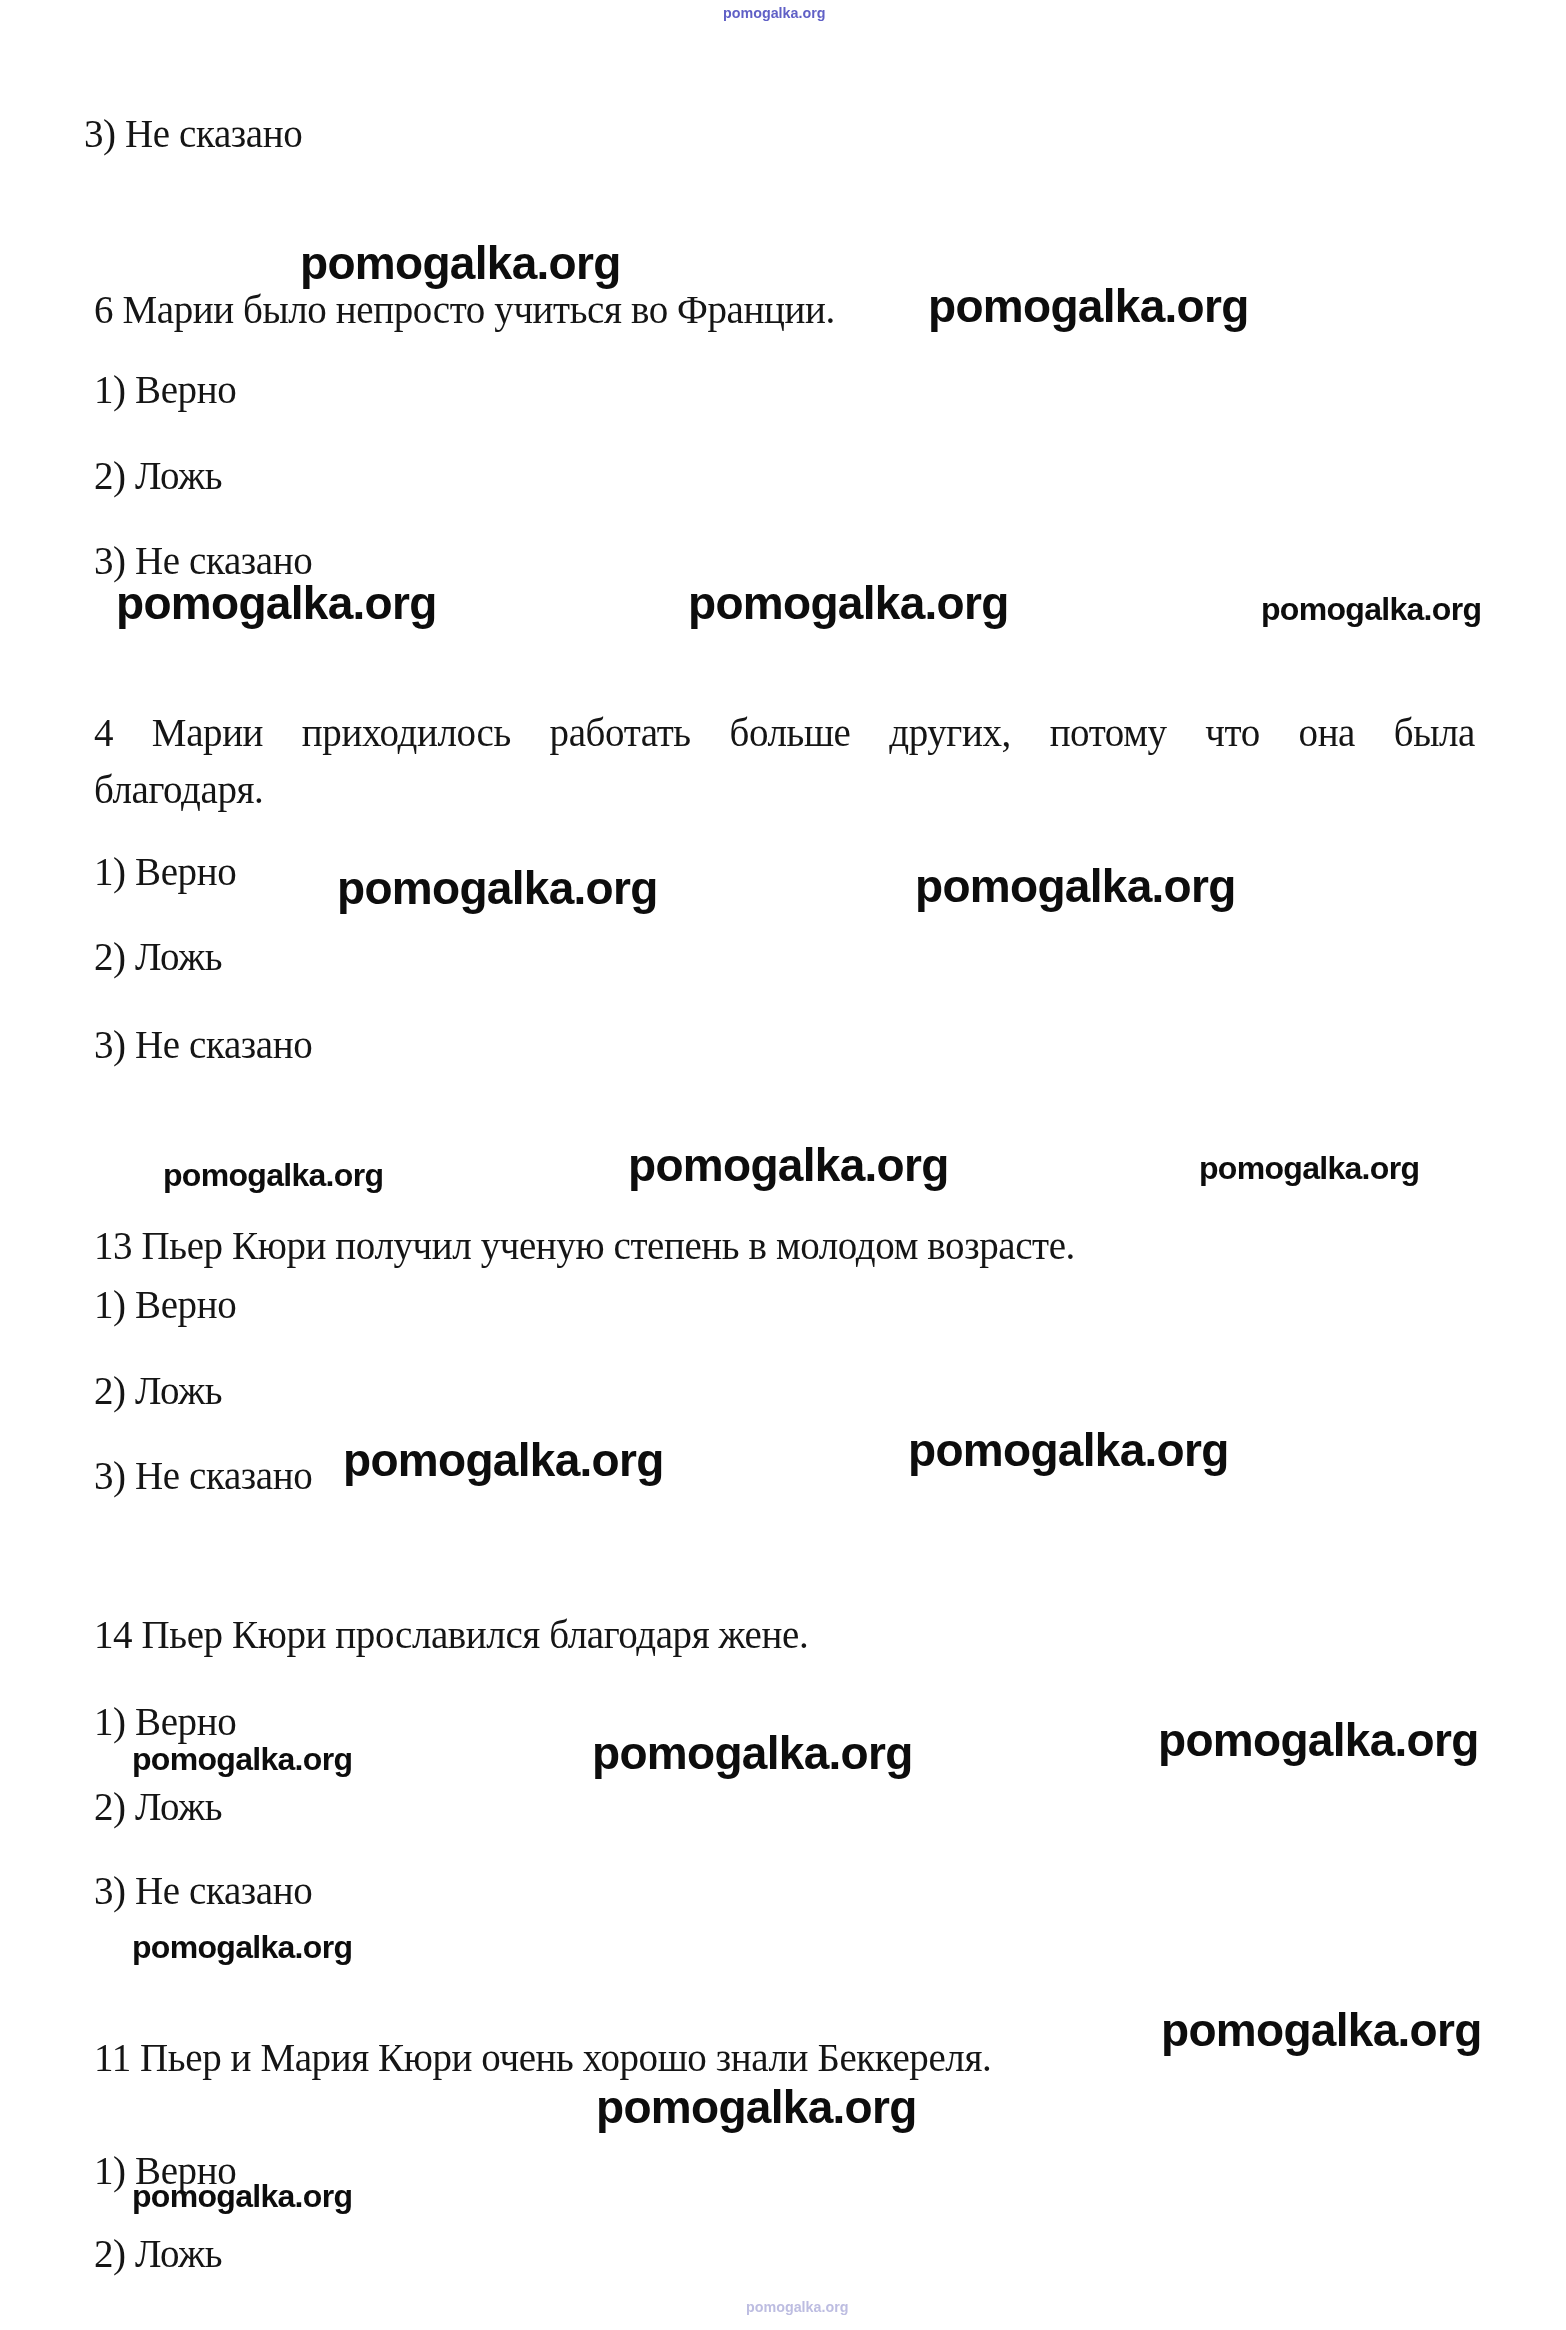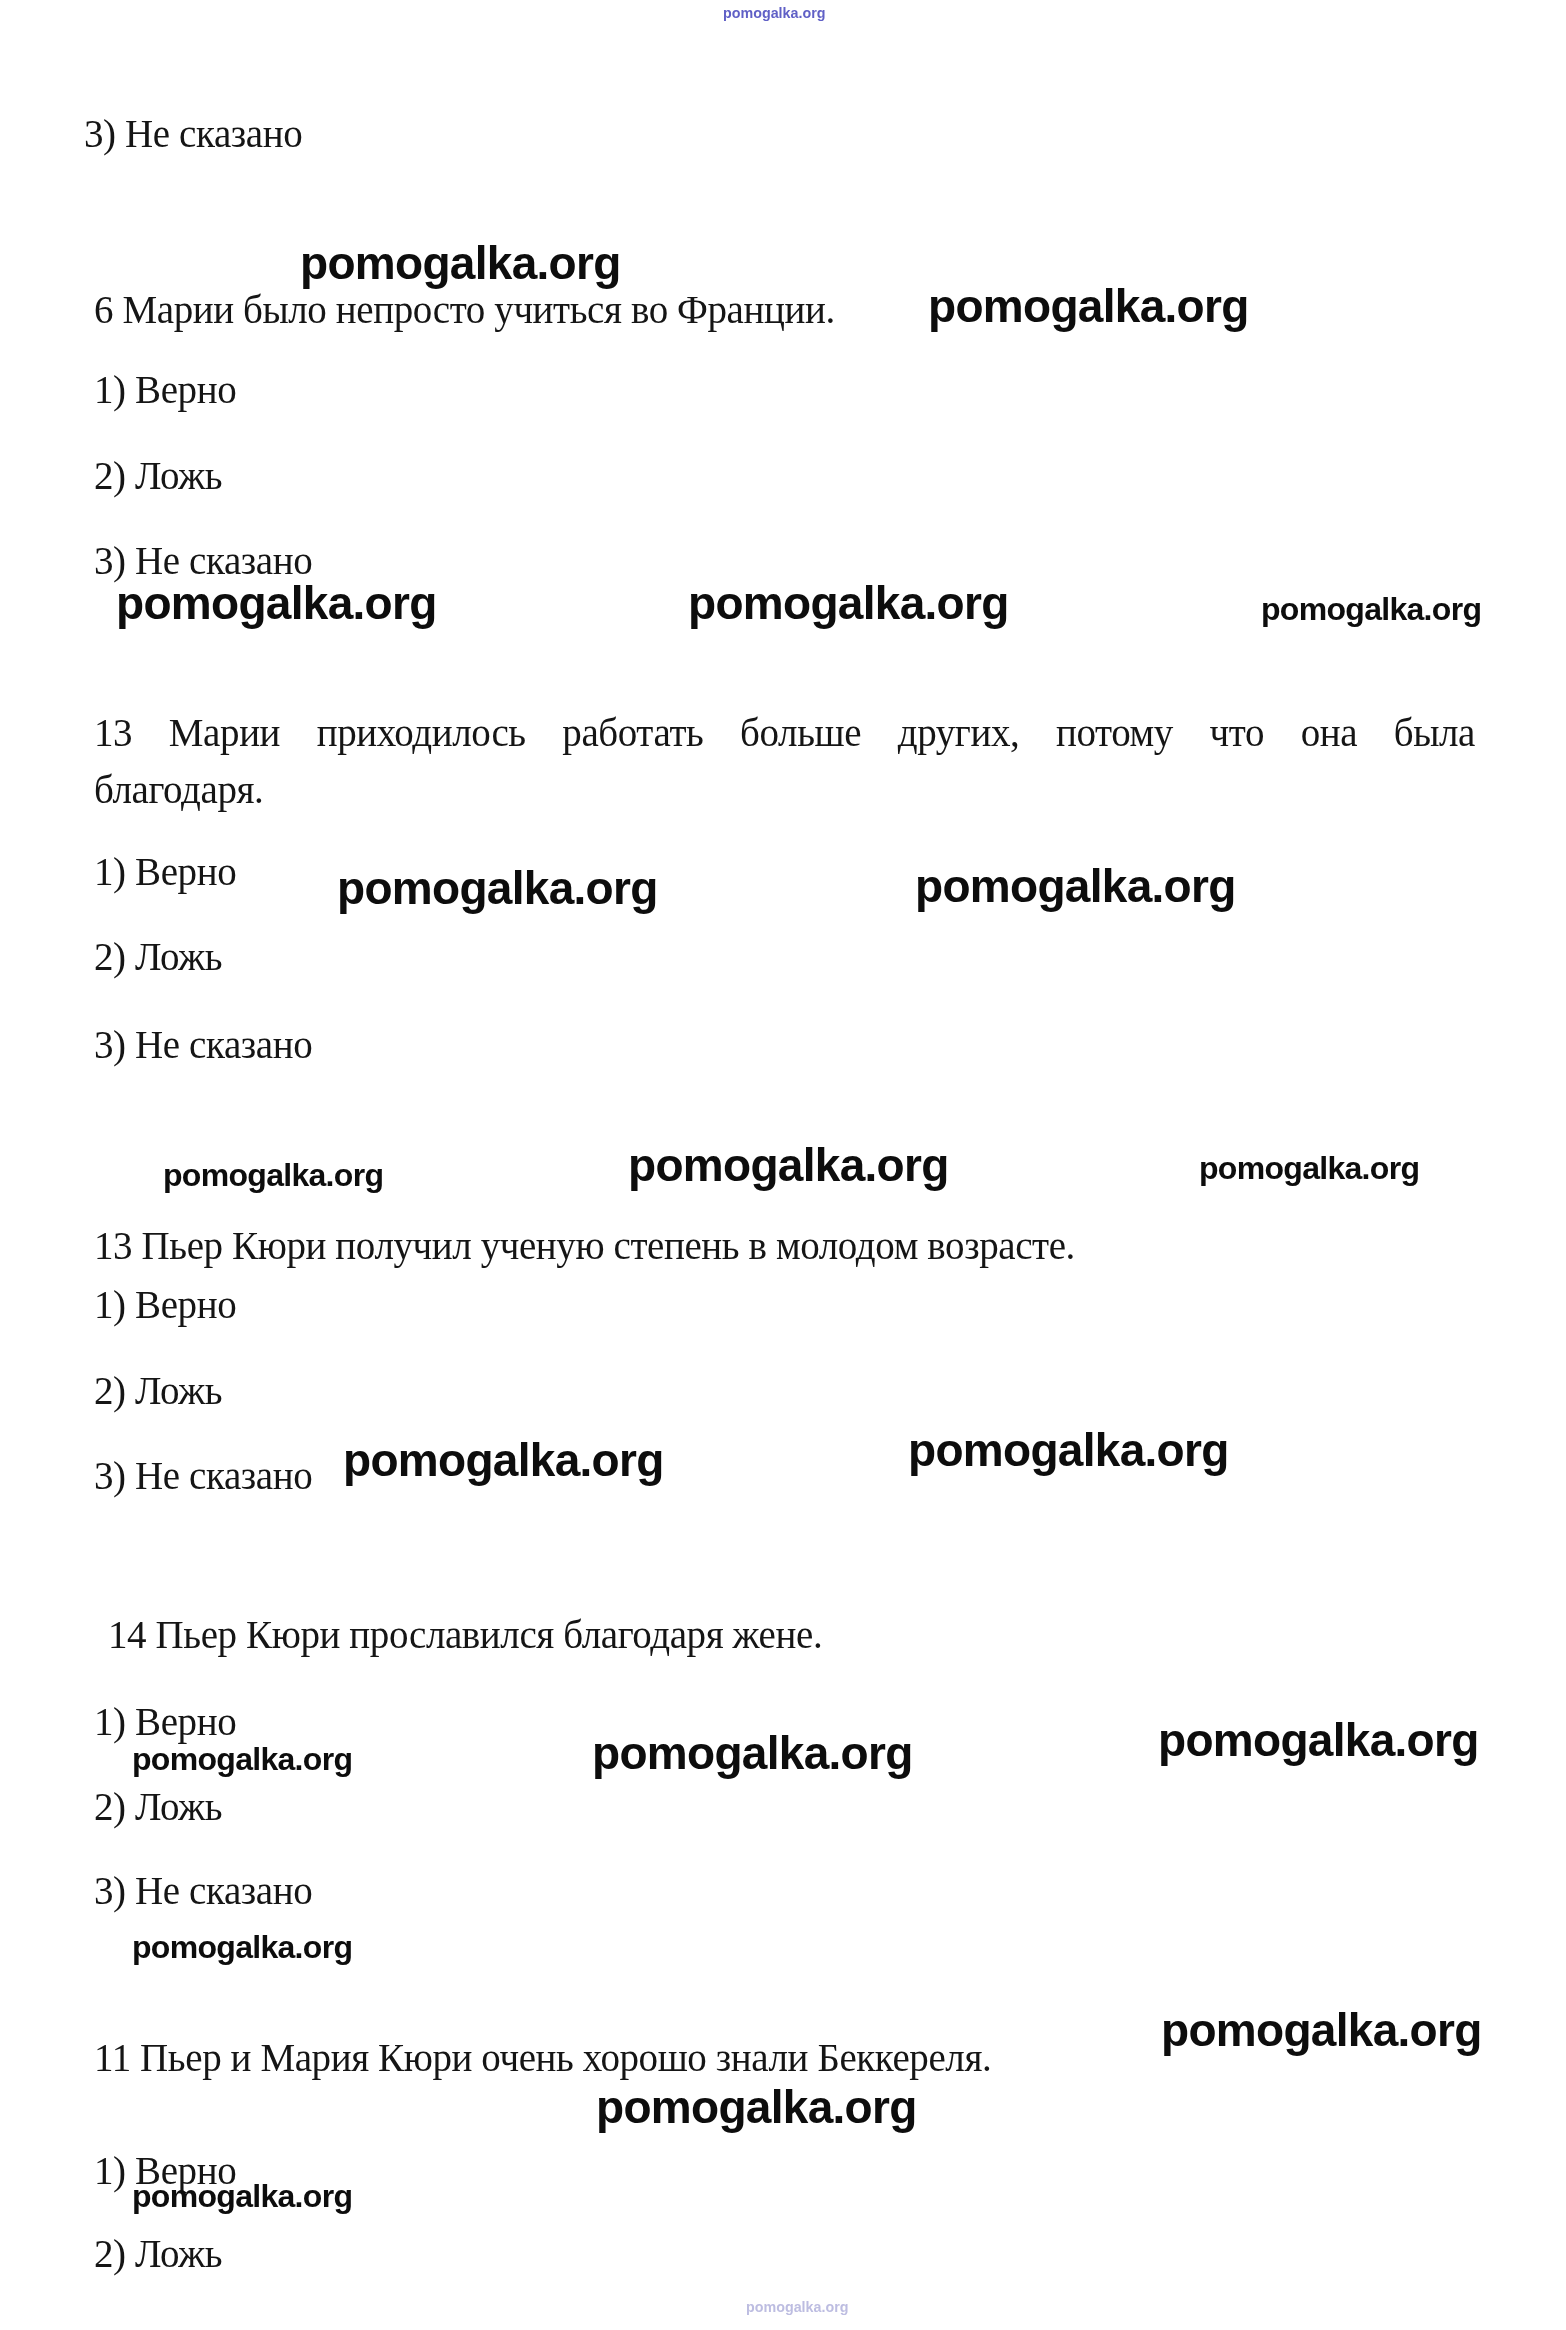--- a/index.html
+++ b/index.html
@@ -58,40 +58,40 @@
 
   <div class="t" style="left:94px; top:289px;">6 Марии было непросто учиться во Франции.</div>
   <div class="t" style="left:94px; top:369px;">1) Верно</div>
   <div class="t" style="left:94px; top:455px;">2) Ложь</div>
   <div class="t" style="left:94px; top:540px;">3) Не сказано</div>
 
   <span class="wm wm-big" style="left:116px; top:580px;">pomogalka.org</span>
   <span class="wm wm-big" style="left:688px; top:580px;">pomogalka.org</span>
   <span class="wm wm-small" style="left:1261px; top:593px;">pomogalka.org</span>
 
-  <div class="t just" style="left:94px; top:712px;">13 Марии приходилось работать больше других, потому что она была</div>
+  <div class="t just" style="left:94px; top:712px;">4 Марии приходилось работать больше других, потому что она была</div>
   <div class="t" style="left:94px; top:769px;">благодаря.</div>
   <div class="t" style="left:94px; top:851px;">1) Верно</div>
   <span class="wm wm-big" style="left:337px; top:865px;">pomogalka.org</span>
   <span class="wm wm-big" style="left:915px; top:863px;">pomogalka.org</span>
   <div class="t" style="left:94px; top:936px;">2) Ложь</div>
   <div class="t" style="left:94px; top:1024px;">3) Не сказано</div>
 
   <span class="wm wm-small" style="left:163px; top:1159px;">pomogalka.org</span>
   <span class="wm wm-big" style="left:628px; top:1142px;">pomogalka.org</span>
   <span class="wm wm-small" style="left:1199px; top:1152px;">pomogalka.org</span>
 
   <div class="t" style="left:94px; top:1201px;margin-top:24px;">13 Пьер Кюри получил ученую степень в молодом возрасте.</div>
   <div class="t" style="left:94px; top:1284px;">1) Верно</div>
   <div class="t" style="left:94px; top:1370px;">2) Ложь</div>
   <div class="t" style="left:94px; top:1455px;">3) Не сказано</div>
   <span class="wm wm-big" style="left:343px; top:1437px;">pomogalka.org</span>
   <span class="wm wm-big" style="left:908px; top:1427px;">pomogalka.org</span>
 
-  <div class="t" style="left:108px; top:1614px;">14 Пьер Кюри прославился благодаря жене.</div>
+  <div class="t" style="left:94px; top:1614px;">14 Пьер Кюри прославился благодаря жене.</div>
   <div class="t" style="left:94px; top:1701px;">1) Верно</div>
   <span class="wm wm-small" style="left:132px; top:1743px;">pomogalka.org</span>
   <span class="wm wm-big" style="left:592px; top:1730px;">pomogalka.org</span>
   <span class="wm wm-big" style="left:1158px; top:1717px;">pomogalka.org</span>
   <div class="t" style="left:94px; top:1786px;">2) Ложь</div>
   <div class="t" style="left:94px; top:1870px;">3) Не сказано</div>
   <span class="wm wm-small" style="left:132px; top:1931px;">pomogalka.org</span>
 
   <span class="wm wm-big" style="left:1161px; top:2007px;">pomogalka.org</span>
   <div class="t" style="left:94px; top:2037px;">11 Пьер и Мария Кюри очень хорошо знали Беккереля.</div>

